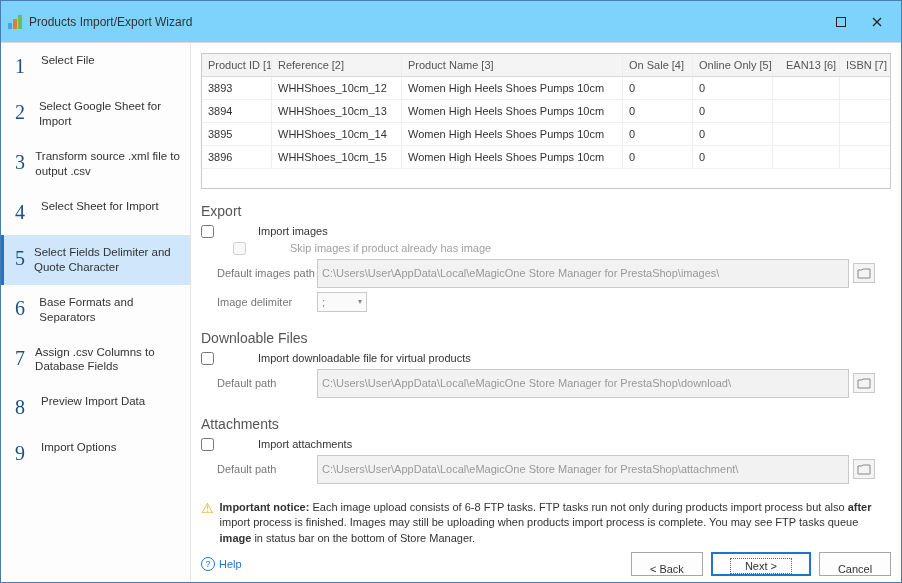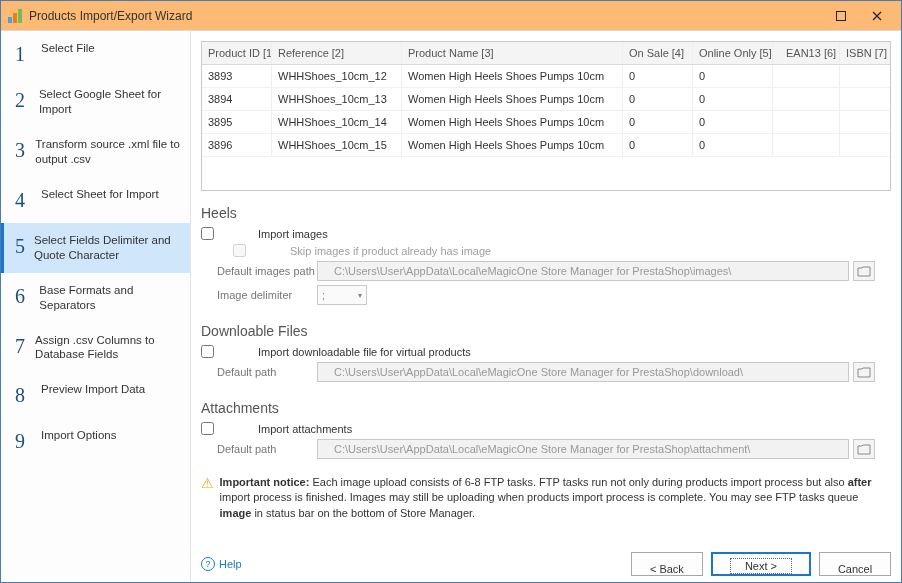--- a/index.html
+++ b/index.html
@@ -1,18 +1,18 @@
 <!DOCTYPE html>
 <html><head>
 <meta charset="utf-8">
 <style>
   * { box-sizing: border-box; margin: 0; padding: 0; font-family: "Segoe UI", Tahoma, sans-serif; }
   html, body { width: 902px; height: 583px; background: #fff; }
   .window { width: 902px; height: 583px; border: 1px solid #4a7cb0; display: flex; flex-direction: column; background: #fff; }
-  .titlebar { height: 30px; background: #fdba74; display: flex; align-items: center; padding: 0 6px; border-bottom: 1px solid #d9d9d9; }
+  .titlebar { height: 42px; background: #7dd3fc; display: flex; align-items: center; padding: 0 6px; border-bottom: 1px solid #d9d9d9; }
   .titlebar .icon { width: 16px; height: 16px; margin-right: 6px; }
   .titlebar .title { font-size: 12px; color: #333; flex: 1; }
   .titlebar .winbtn { width: 36px; height: 28px; display: flex; align-items: center; justify-content: center; color: #222; }
   .body { flex: 1; display: flex; overflow: hidden; }
   .sidebar { width: 190px; border-right: 1px solid #e4e4e4; background: #fdfdfd; }
   .step { display: flex; align-items: flex-start; padding: 10px 10px 10px 14px; font-size: 11.5px; color: #333; line-height: 1.3; cursor: pointer; }
   .step .num { font-family: Georgia, serif; font-size: 20px; color: #1c4f80; width: 20px; margin-right: 6px; }
   .step.active { background: #cfe6fb; border-left: 3px solid #1c77cc; padding-left: 11px; }
   .content { flex: 1; display: flex; flex-direction: column; padding: 10px 10px 6px 10px; overflow: hidden; }
   .grid { border: 1px solid #c9c9c9; height: 150px; display: flex; flex-direction: column; }
@@ -29,21 +29,21 @@
   .c-ean { width: 60px; text-align: right; color: #555; margin-left: 7px; }
   .c-isbn { width: 50px; text-align: right; color: #555; }
   .section { margin-top: 14px; }
   .section h3 { font-size: 14px; font-weight: 400; color: #555; margin-bottom: 6px; }
   .chk { display: flex; align-items: center; font-size: 11px; color: #333; margin: 4px 0; gap: 38px; }
   .chk.indent { margin-left: 32px; color: #a0a0a0; }
   .chk input { margin-right: 6px; width: 13px; height: 13px; }
   .chk.indent input { accent-color: #ccc; }
   .row { display: flex; align-items: center; font-size: 11px; color: #555; margin: 4px 16px; }
   .row .label { width: 100px; color: #777; }
-  .row .input { flex: 1; height: 20px; border: 1px solid #c9c9c9; background: #fafafa; font-size: 11px; padding: 0 16px; color: #888; }
+  .row .input { flex: 1; height: 29px; border: 1px solid #c9c9c9; background: #fafafa; font-size: 11px; padding: 0 4px; color: #888; }
   .row .input[disabled] { background: #f2f2f2; color: #999; }
   .row .combo { width: 50px; height: 20px; border: 1px solid #c9c9c9; background: #fafafa; font-size: 11px; padding: 0 4px; color: #888; display: flex; align-items: center; justify-content: space-between; }
   .row .combo .chev { font-size: 8px; color: #888; }
   .browse { width: 22px; height: 20px; margin-left: 4px; border: 1px solid #c9c9c9; background: #f4f4f4; display: flex; align-items: center; justify-content: center; }
   .notice { display: flex; margin-top: 12px; font-size: 11px; color: #333; line-height: 1.4; }
   .notice .warn { color: #e6a617; margin-right: 6px; font-size: 14px; position: relative; top: -1px; }
   .notice b { font-weight: 600; }
   .footer { margin-top: auto; display: flex; align-items: center; padding-top: 6px; }
   .help { display: flex; align-items: center; font-size: 11px; color: #1c77cc; }
   .help .qicon { width: 14px; height: 14px; border: 1px solid #1c77cc; border-radius: 50%; display: flex; align-items: center; justify-content: center; font-size: 9px; margin-right: 4px; color: #1c77cc; }
@@ -164,21 +164,21 @@
               <div class="gc c-name">Women High Heels Shoes Pumps 10cm</div>
               <div class="gc c-sale">0</div>
               <div class="gc c-online">0</div>
               <div class="gc c-ean"></div>
               <div class="gc c-isbn" style="border-right:none"></div>
             </div>
           </div>
       </div>
 
       <div class="section">
-        <h3>Heels</h3>
+        <h3>Export</h3>
         <label class="chk">
             <input type="checkbox" style="">
             <span>Import images</span>
           </label>
         <label class="chk indent">
             <input type="checkbox" disabled="" style="">
             <span>Skip images if product already has image</span>
           </label>
         <div class="row">
           <span class="label">Default images path</span>

